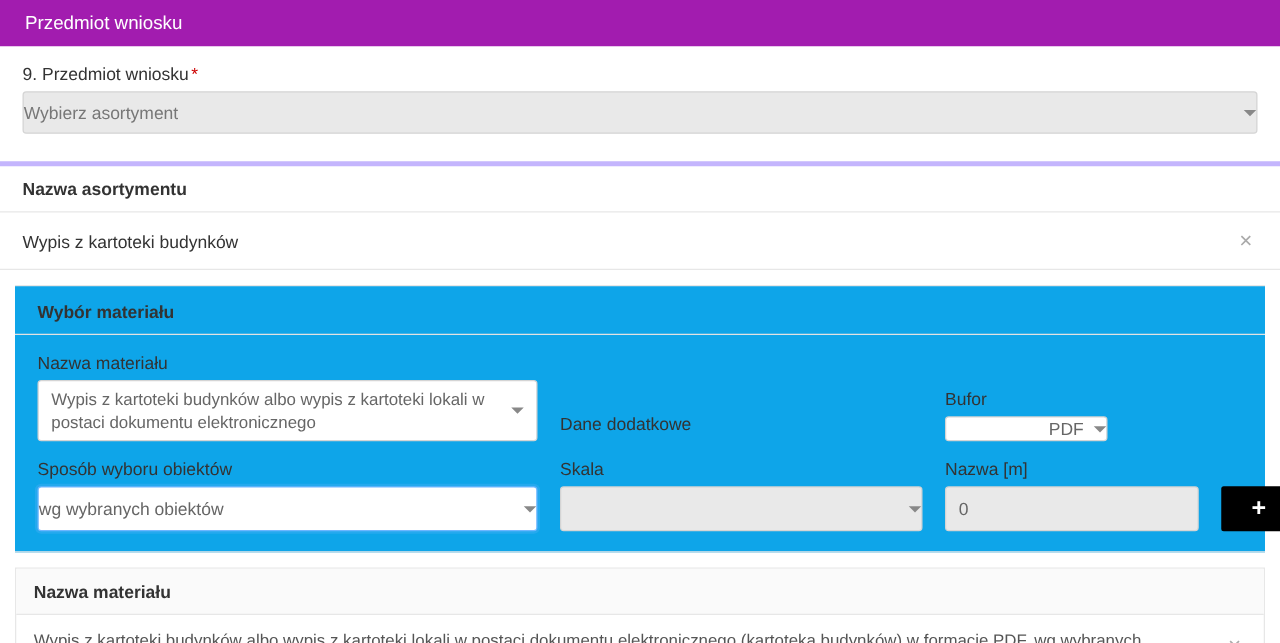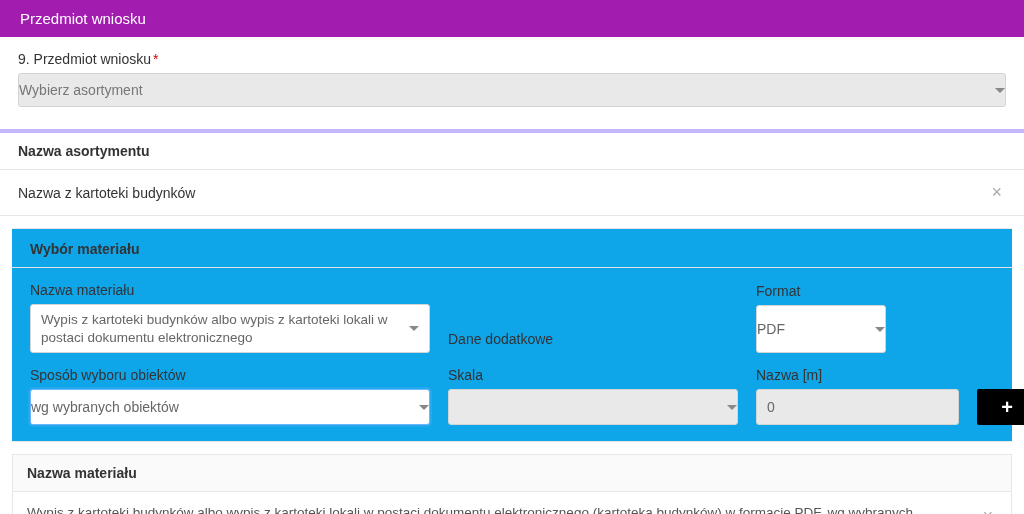--- a/index.html
+++ b/index.html
@@ -134,41 +134,41 @@
     <span>9. Przedmiot wniosku</span><span class="required">*</span>
   </label>
   <div class="select-box">
     <span>Wybierz asortyment</span>
     <span class="tri"></span>
   </div>
 </div>
 
 <div class="section-label">Nazwa asortymentu</div>
 <div class="row-with-close">
-  <span>Nazwa z kartoteki budynków</span>
+  <span>Wypis z kartoteki budynków</span>
   <span class="close-btn">×</span>
 </div>
 
 <div class="material-panel">
   <div class="panel-title">Wybór materiału</div>
 
   <div class="grid">
     <div class="col col-mat">
       <span class="col-label">Nazwa materiału</span>
       <div class="multiline-select">
         <span>Wypis z kartoteki budynków albo wypis z kartoteki lokali w postaci dokumentu elektronicznego</span>
         <span class="tri"></span>
       </div>
     </div>
     <div class="col col-dane">
       <span class="col-label">Dane dodatkowe</span>
     </div>
     <div class="col col-fmt">
-      <span class="col-label">Format</span>
-      <div class="select-box light" style="height:48px;">
+      <span class="col-label">Bufor</span>
+      <div class="select-box light" style="height:20px;justify-content:flex-end;">
         <span>PDF</span>
         <span class="tri"></span>
       </div>
     </div>
   </div>
 
   <div class="grid">
     <div class="col col-spw">
       <span class="col-label">Sposób wyboru obiektów</span>
       <div class="select-box light active" style="height:36px;">

